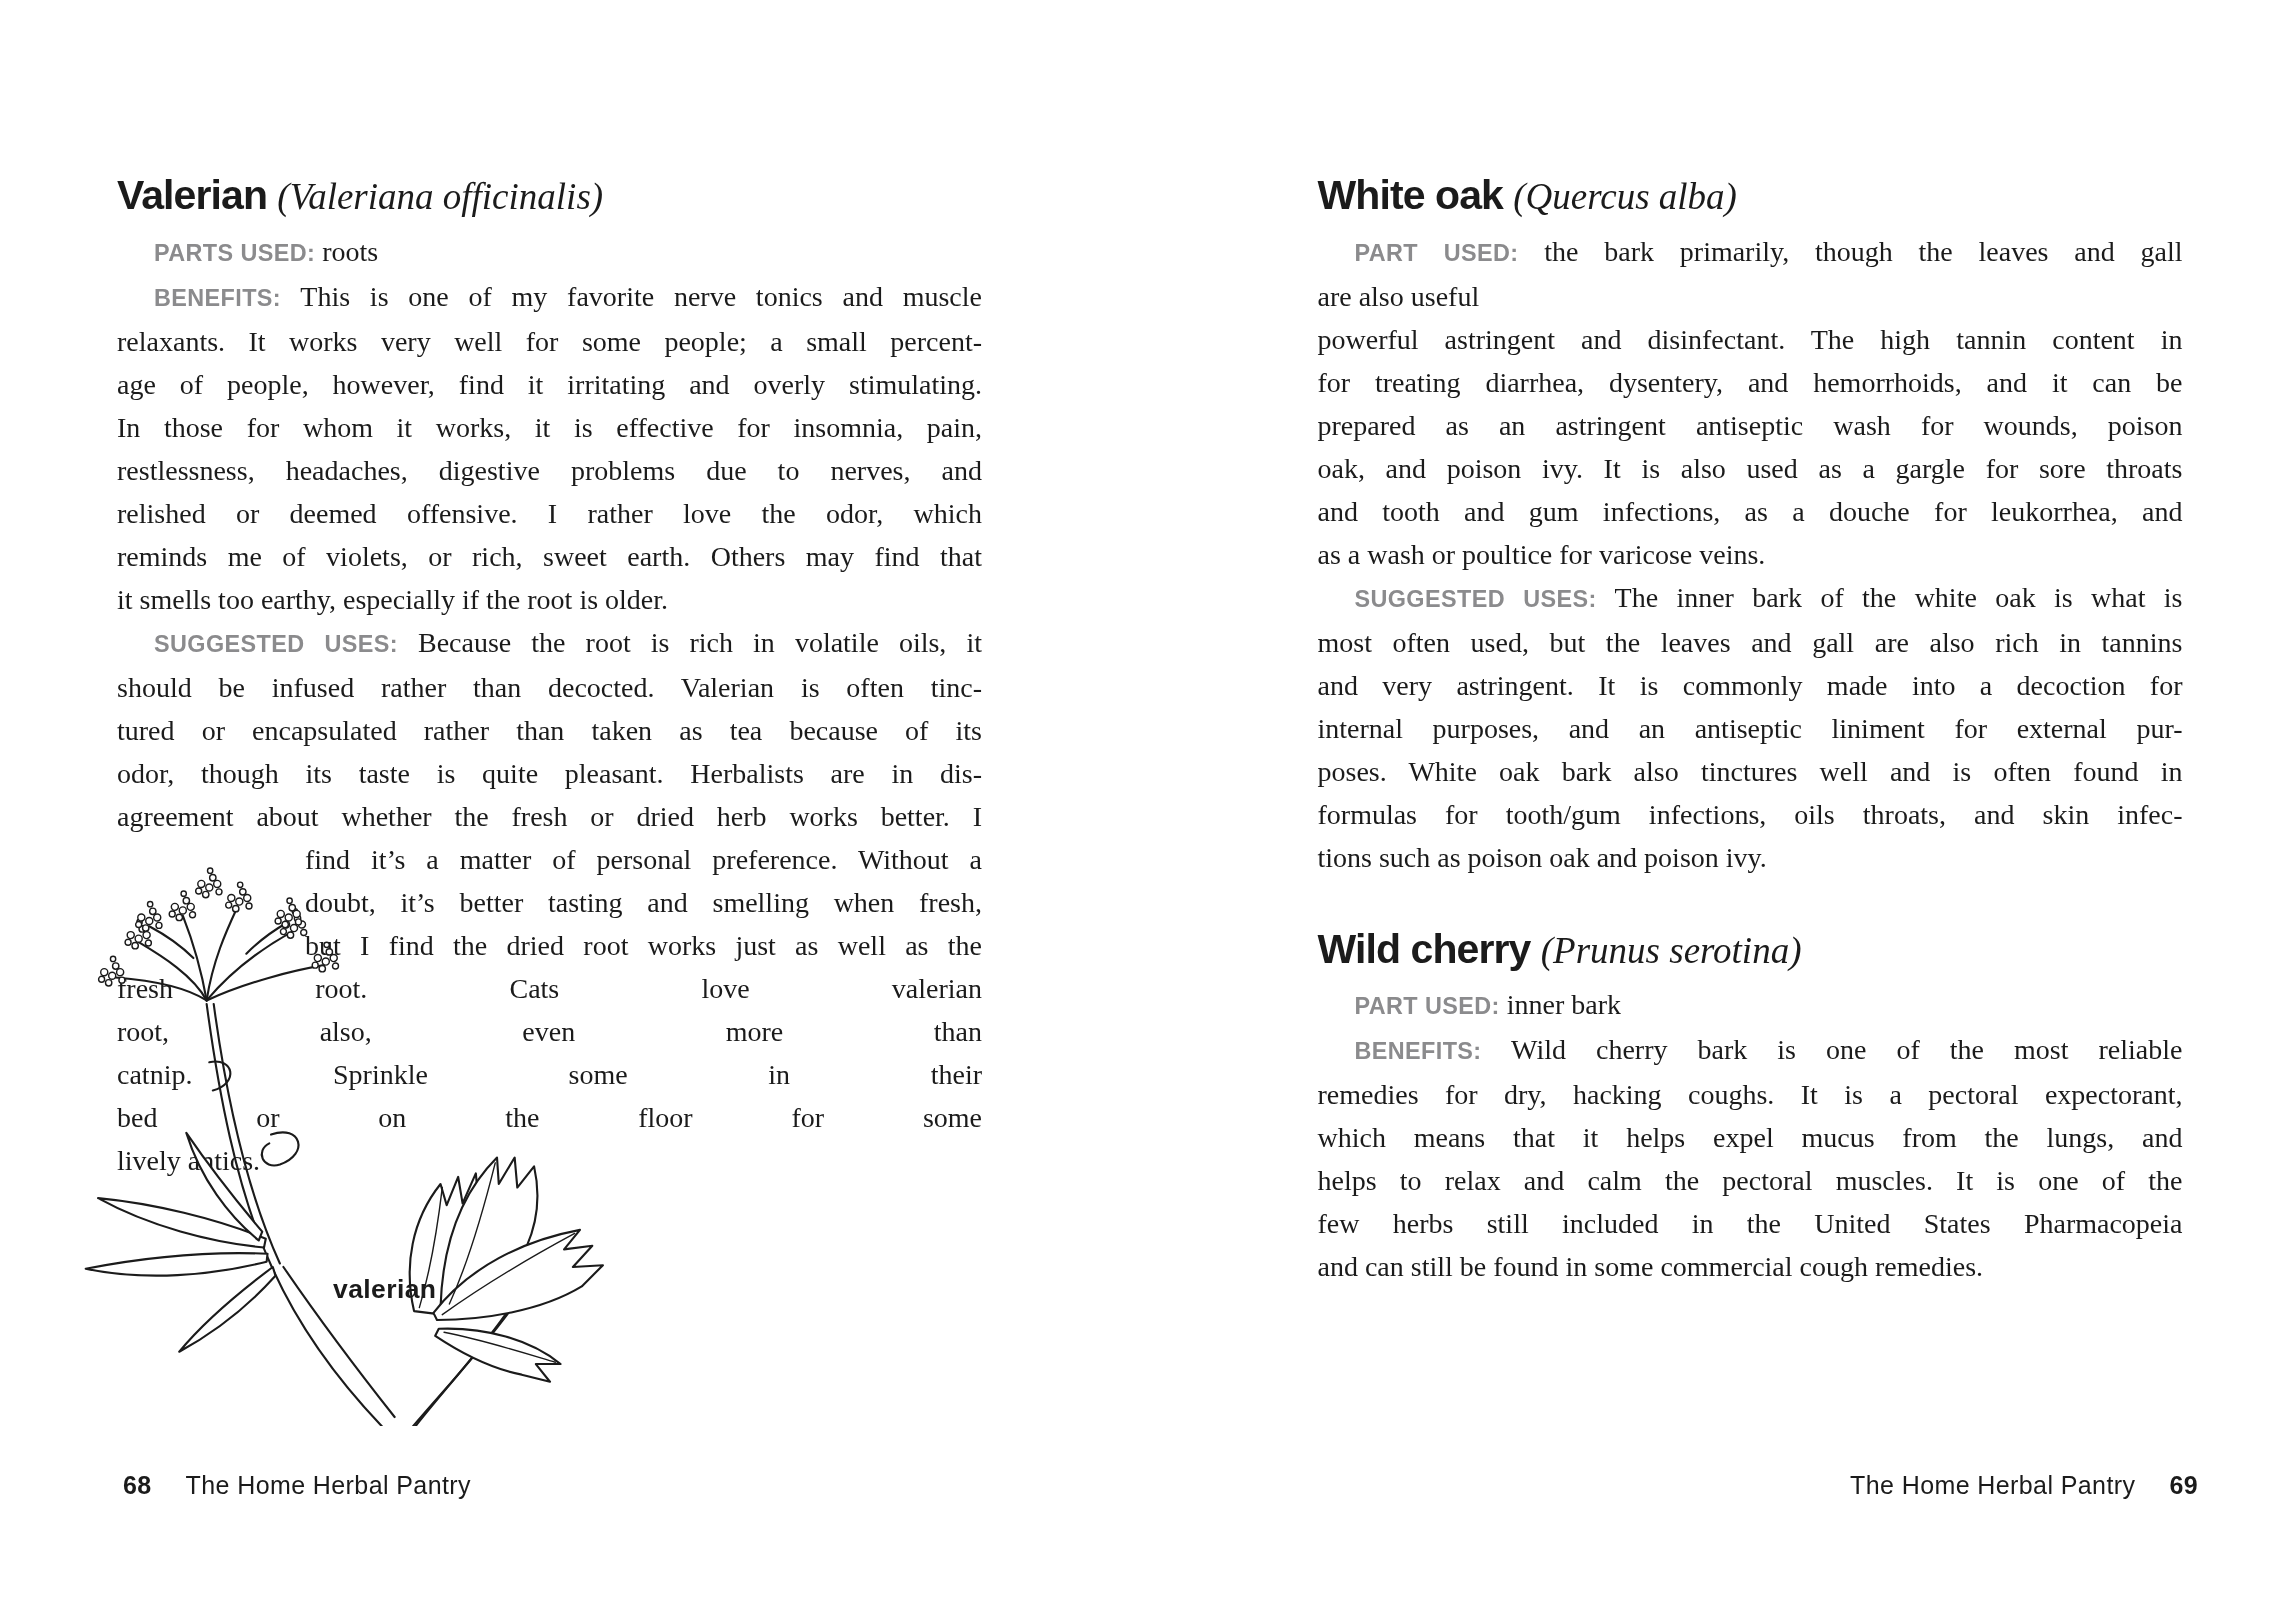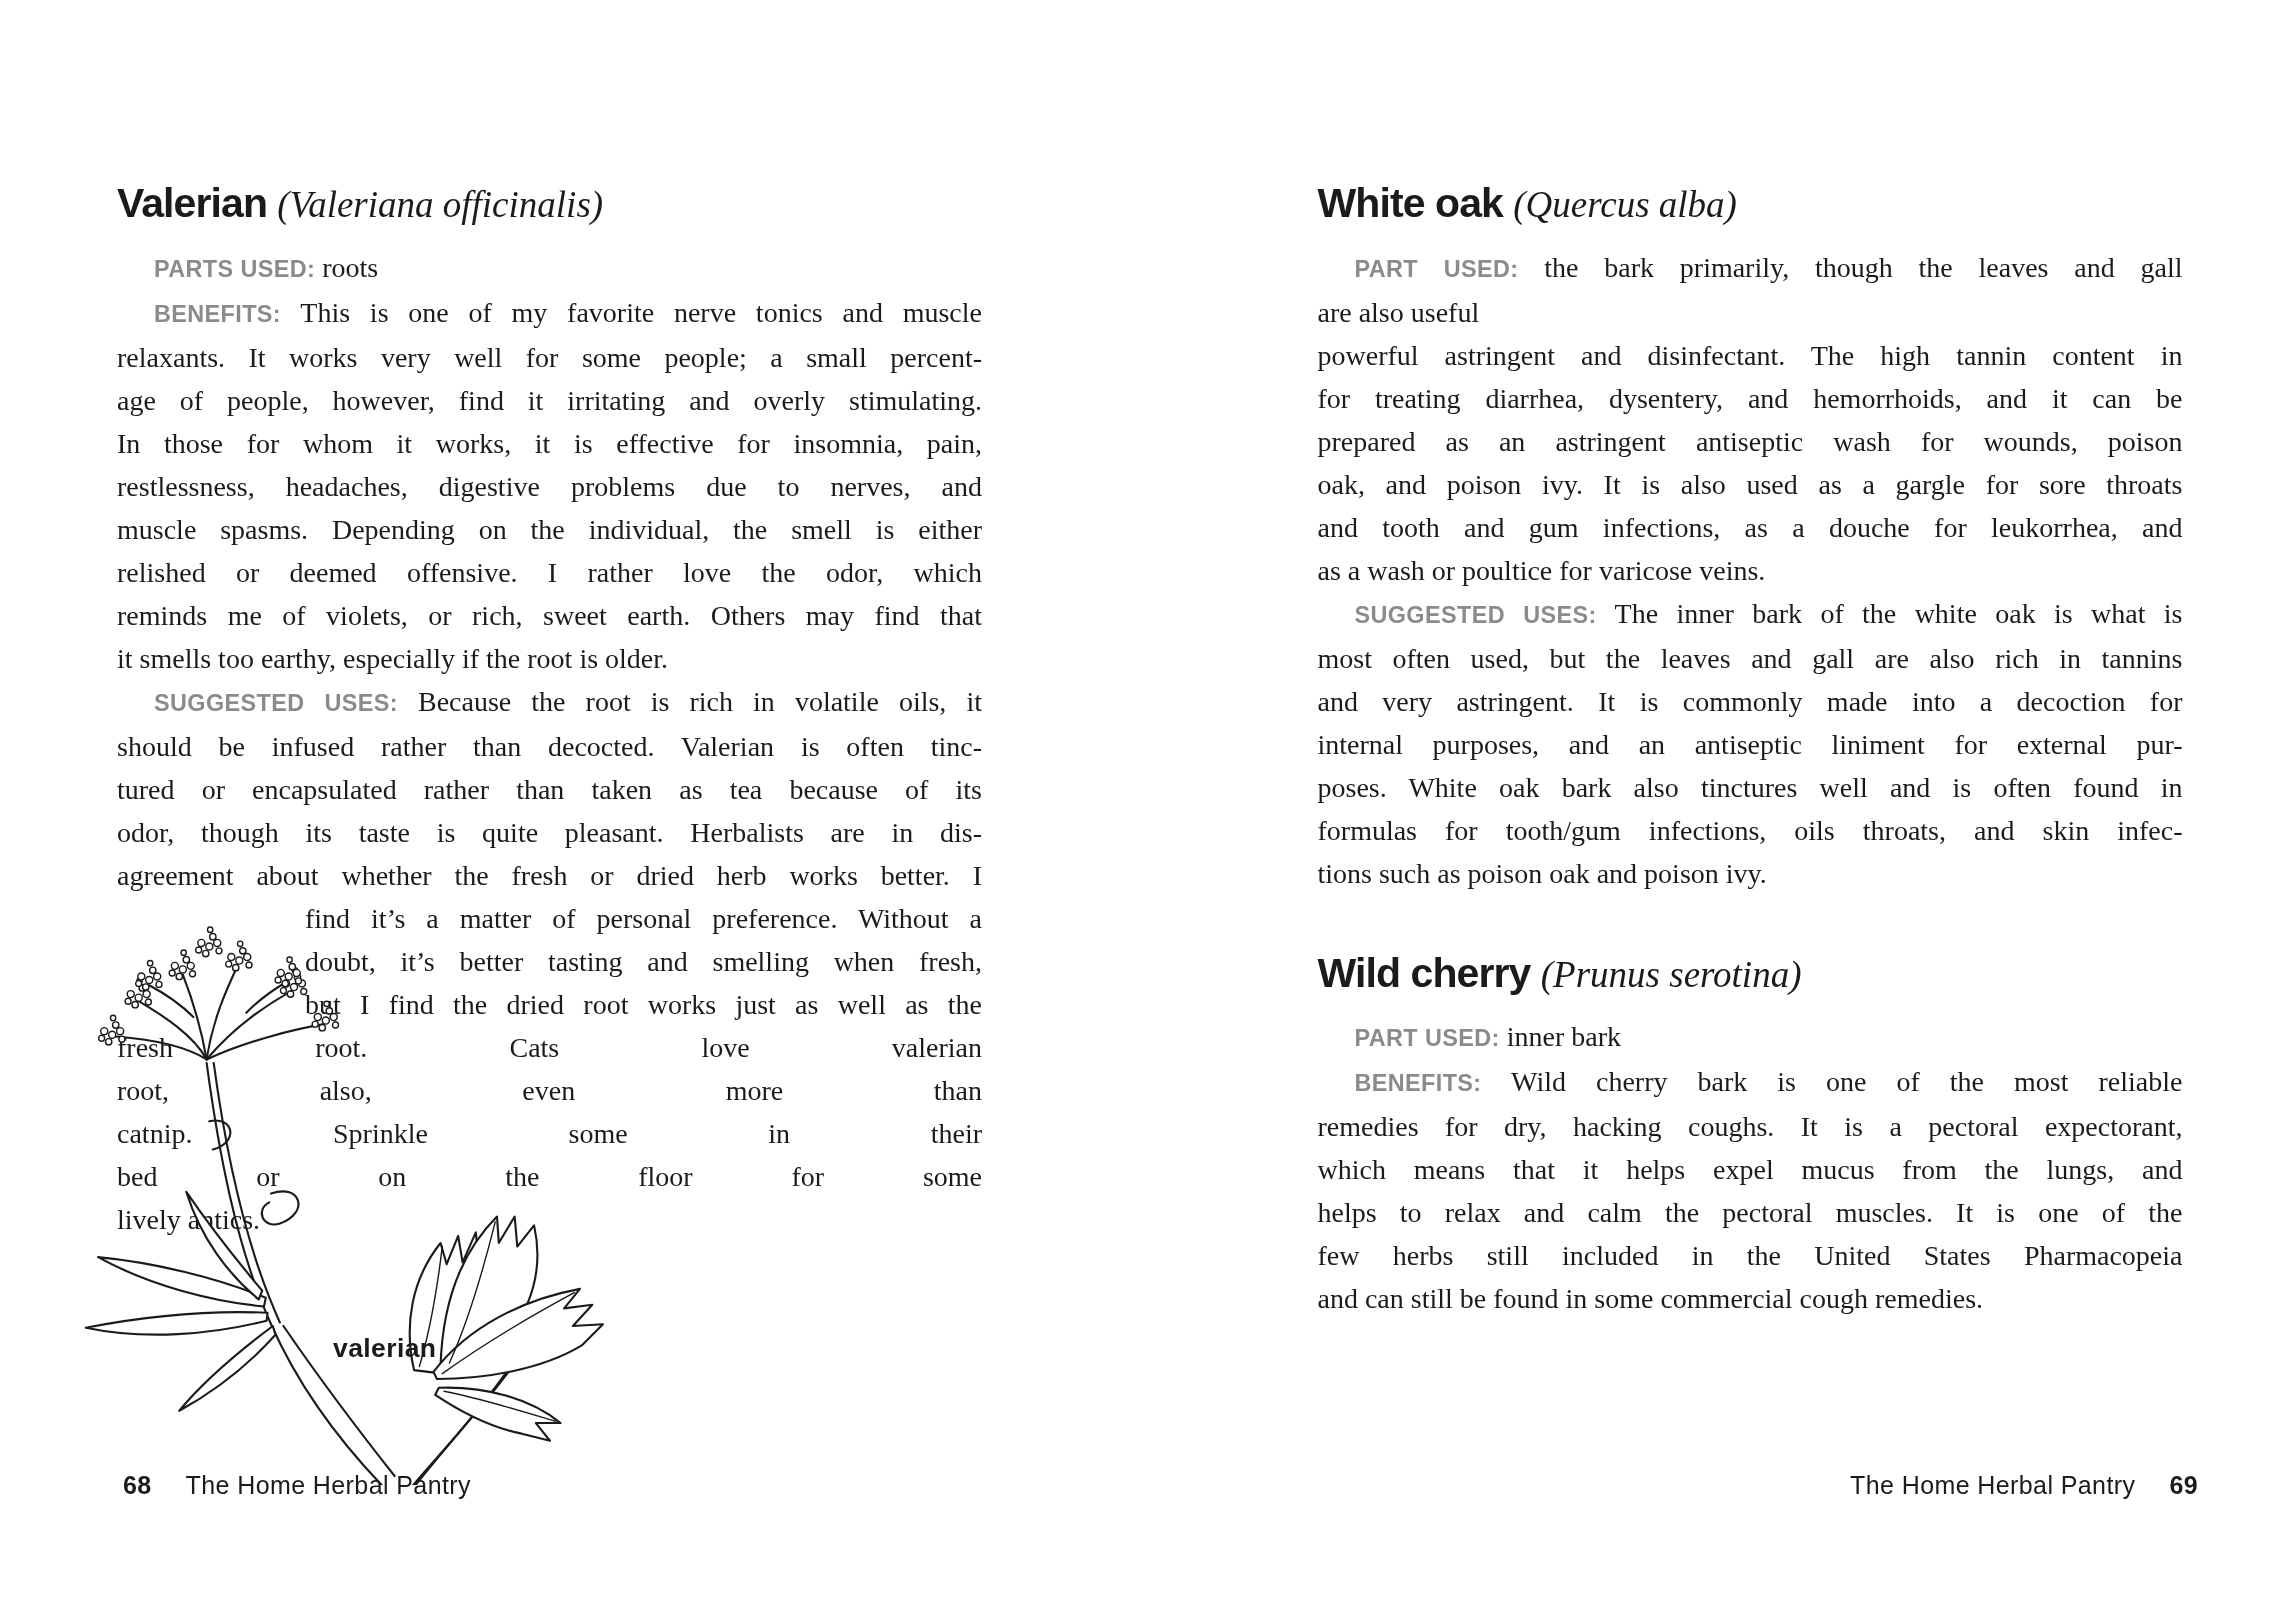--- a/index.html
+++ b/index.html
@@ -5,21 +5,21 @@
   * { margin:0; padding:0; box-sizing:border-box; }
   html,body { width:2295px; height:1607px; background:#ffffff; overflow:hidden; }
   body { font-family:"Liberation Serif", serif; color:#1b1b1b; position:relative; }
 
   .spread { display:flex; width:2295px; height:1607px; }
   .page { position:relative; width:1148px; height:1607px; }
   .page-left  { padding:173px 0 0 117px; }
   .page-right { padding:173px 0 0 170px; }
   .col { width:865px; }
 
-  h2 { font-size:41px; line-height:60px; margin-bottom:10.6px; font-weight:400; white-space:nowrap; }
+  h2 { font-size:41px; line-height:44px; margin-bottom:10.6px; font-weight:400; white-space:nowrap; }
   .common { font-family:"Liberation Sans", sans-serif; font-weight:700; letter-spacing:-0.9px; }
   .latin  { font-family:"Liberation Serif", serif; font-style:italic; font-size:37px; }
   .h2-gap { margin-top:48px; }
 
   .para { font-size:28px; }
   .tline { line-height:43px; text-align:justify; text-align-last:justify; }
   .tline.tlast { text-align-last:left; }
   .tline.tindent { text-indent:37px; }
   .lbl { font-family:"Liberation Sans", sans-serif; font-weight:700; color:#8b8b8d;
          font-size:23.4px; letter-spacing:0.4px; }
@@ -56,21 +56,20 @@
 
       <div class="para">
           <div class="tline tlast tindent"><span class="lbl">PARTS USED:</span> roots</div>
         </div>
       <div class="para">
           <div class="tline tindent"><span class="lbl">BENEFITS:</span> This is one of my favorite nerve tonics and muscle</div>
           <div class="tline">relaxants. It works very well for some people; a small percent-</div>
           <div class="tline">age of people, however, find it irritating and overly stimulating.</div>
           <div class="tline">In those for whom it works, it is effective for insomnia, pain,</div>
           <div class="tline">restlessness, headaches, digestive problems due to nerves, and</div>
-          <div class="tline">muscle spasms. Depending on the individual, the smell is either</div>
           <div class="tline">relished or deemed offensive. I rather love the odor, which</div>
           <div class="tline">reminds me of violets, or rich, sweet earth. Others may find that</div>
           <div class="tline tlast">it smells too earthy, especially if the root is older.</div>
         </div>
       <div class="para">
           <div class="tline tindent"><span class="lbl">SUGGESTED USES:</span> Because the root is rich in volatile oils, it</div>
           <div class="tline">should be infused rather than decocted. Valerian is often tinc-</div>
           <div class="tline">tured or encapsulated rather than taken as tea because of its</div>
           <div class="tline">odor, though its taste is quite pleasant. Herbalists are in dis-</div>
           <div class="tline">agreement about whether the fresh or dried herb works better. I</div>

